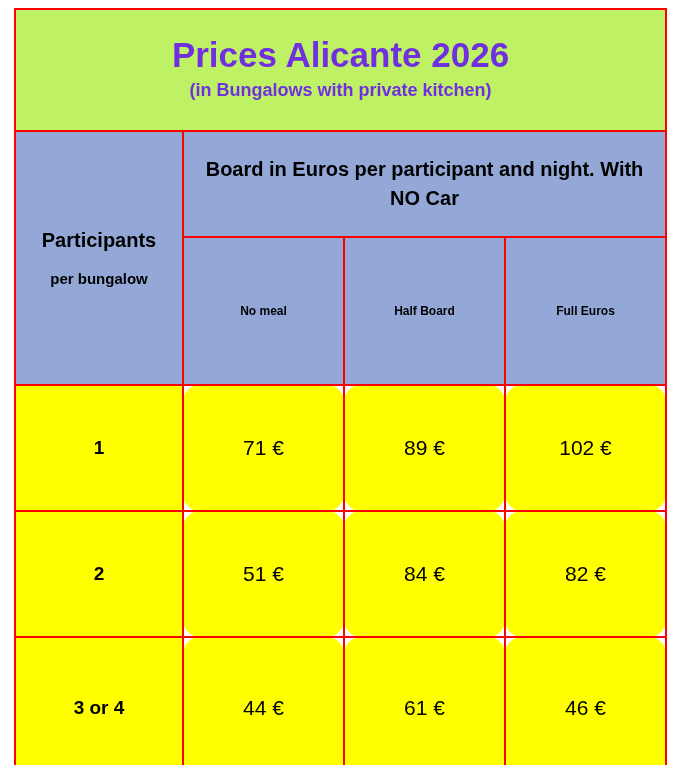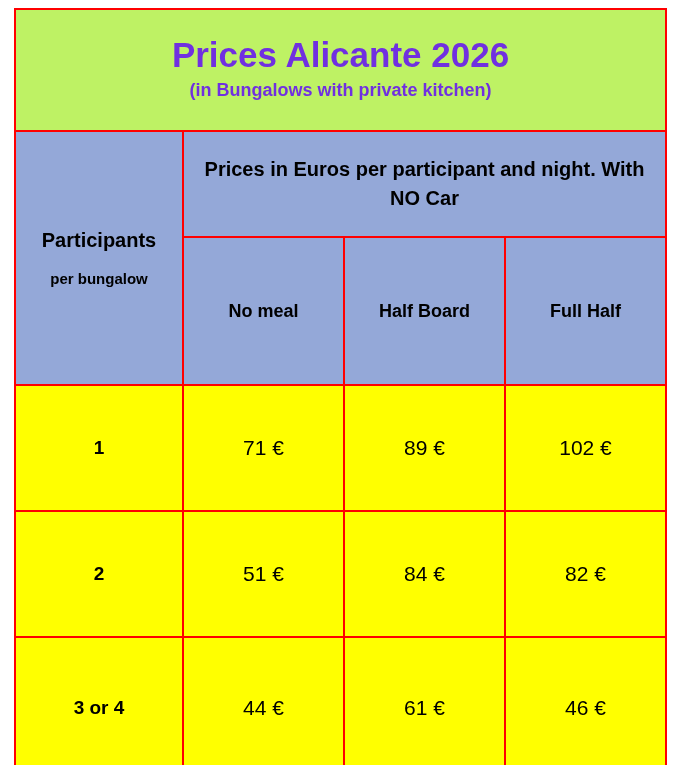--- a/index.html
+++ b/index.html
@@ -67,41 +67,42 @@
     font-weight: bold;
     line-height: 1.2;
   }
   .hdr-participants-sub {
     font-size: 15px;
     font-weight: bold;
     line-height: 1.2;
     margin-top: 18px;
   }
   .hdr-meal {
-    font-size: 18px;
+    font-size: 12px;
     font-weight: bold;
     padding: 8px 2px !important;
   }
   
   .rowlabel {
     background: #ffff00;
     color: #000000;
     font-size: 19px;
     font-weight: bold;
     line-height: 1.25;
     padding: 6px 8px !important;
   }
   .rowlabel.single {
     font-size: 19px;
   }
   .price {
     background: #ffff00;
     color: #000000;
     font-size: 21px;
     font-weight: normal;
+    border-radius: 17px;
   }
   .h-title { height: 104px; }
   .h-prices { height: 84px; }
   .h-meal { height: 130px; }
   .h-data1 { height: 100px; }
   .h-data2 { height: 100px; }
   .h-data3 { height: 115px; }
   .h-data4 { height: 115px; }
 </style>
 </head>
@@ -120,26 +121,26 @@
         <td class="title-cell h-title" colspan="4">
           <div class="title-main">Prices Alicante 2026</div>
           <div class="title-sub">(in Bungalows with private kitchen)</div>
         </td>
       </tr>
       <tr>
         <td class="hdr" rowspan="2">
           <div class="hdr-participants-main">Participants</div>
           <div class="hdr-participants-sub">per bungalow</div>
         </td>
-        <td class="hdr hdr-prices h-prices" colspan="3">Prices in Euros per participant and night. With NO Car</td>
+        <td class="hdr hdr-prices h-prices" colspan="3">Board in Euros per participant and night. With NO Car</td>
       </tr>
       <tr>
         <td class="hdr hdr-meal h-meal">No meal</td>
         <td class="hdr hdr-meal h-meal">Half Board</td>
-        <td class="hdr hdr-meal h-meal">Full Half</td>
+        <td class="hdr hdr-meal h-meal">Full Euros</td>
       </tr>
 
       <tr>
         <td class="rowlabel single h-data1">1</td>
         <td class="price h-data1">71 €</td>
         <td class="price h-data1">89 €</td>
         <td class="price h-data1">102 €</td>
       </tr>
 
       <tr>

